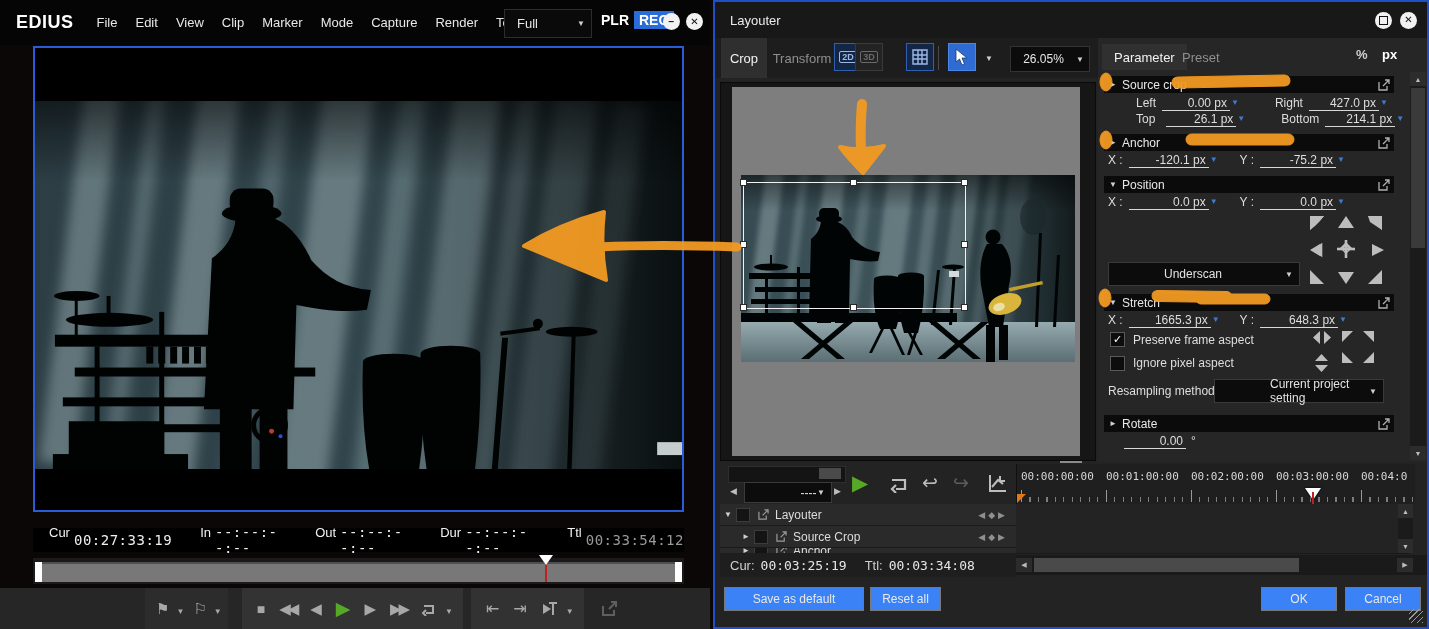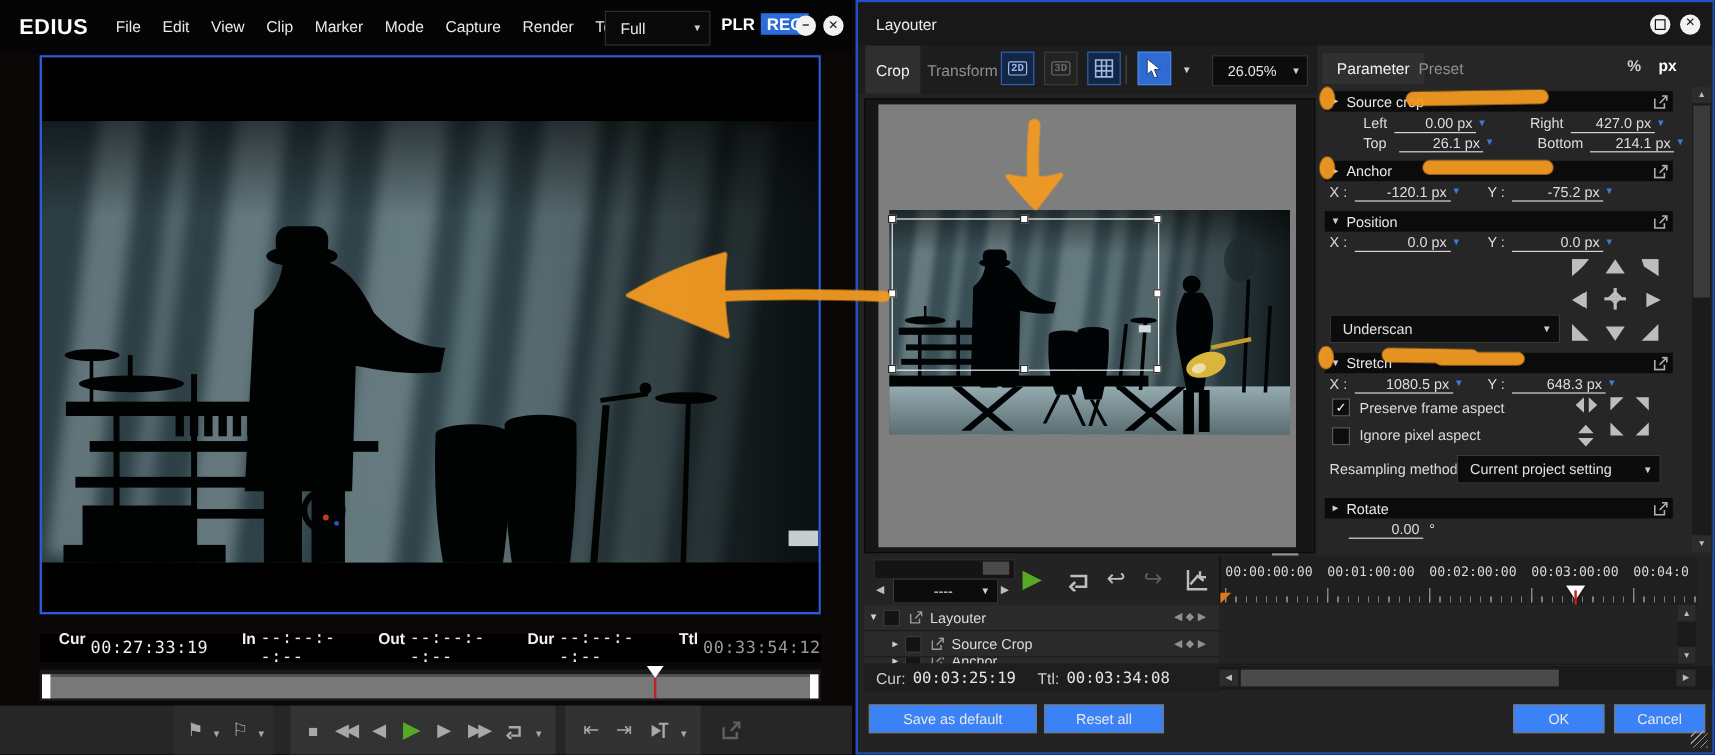--- a/index.html
+++ b/index.html
@@ -19,21 +19,21 @@
   .plr{left:601px;top:12px;font-size:14px;font-weight:bold;color:#fff;}
   .rec{left:634px;top:11px;background:#2a6cd8;color:#fff;font-weight:bold;font-size:14px;padding:1px 5px;}
   .circ-btn{width:17px;height:17px;border-radius:50%;background:#f2f2f2;color:#111;display:flex;
             align-items:center;justify-content:center;font-size:10px;font-weight:bold;line-height:1;}
   #preview{left:33px;top:46px;width:651px;height:466px;background:#000;border:2px solid #2a5cd8;
            box-sizing:border-box;display:flex;flex-direction:column;}
   #preview .bar-top{height:53px;background:#000;} #preview .bar-bot{flex:1;background:#000;}
   #preview .vid{height:368px;}
   #tc-row{left:33px;top:528px;width:651px;height:24px;background:#000;display:flex;align-items:center;
           font-size:13px;}
-  .tc-lab{font-weight:bold;color:#f2f2f2;margin:0 4px 16px 14px;font-size:13px;}
+  .tc-lab{font-weight:normal;color:#f2f2f2;margin:0 4px 16px 14px;font-size:13px;}
   .tc-val{font-size:14px;color:#efefef;letter-spacing:.5px;}
   .tc-dim{color:#9a9a9a;}
   #seek{left:33px;top:558px;width:651px;height:26px;background:#1a1a1a;}
   #seek .track{position:absolute;left:2px;top:4px;right:2px;bottom:2px;background:#787878;
                border-top:2px solid #4f4f4f;}
   #seek .cap{position:absolute;top:4px;bottom:2px;width:7px;background:#fff;}
   #seek .ph-line{position:absolute;top:6px;bottom:2px;width:2px;background:#c02020;}
   #seek .ph-tri{position:absolute;top:-3px;width:0;height:0;border-left:7px solid transparent;
                 border-right:7px solid transparent;border-top:10px solid #fff;}
   #transport{left:0px;top:588px;width:710px;height:41px;background:#262626;display:flex;
@@ -49,21 +49,21 @@
   #dlg-title .t{font-size:13px;padding-left:15px;flex:1;color:#ececec;}
   #toolbar{left:0;top:36px;width:580px;height:40px;background:#1d1d1d;}
   .tab{position:absolute;top:0;height:40px;display:flex;align-items:center;justify-content:center;
        font-size:13px;color:#8f8f8f;}
   .tab.active{background:#2f2f2f;color:#f2f2f2;}
   .sqbtn{position:absolute;top:5px;width:28px;height:28px;box-sizing:border-box;display:flex;
          align-items:center;justify-content:center;font-size:10px;font-weight:bold;}
   .sqbtn.bluish{background:#142646;border:1px solid #2f5fb0;color:#9db8e6;}
   .sqbtn.dim{background:#232323;border:1px solid #3a3a3a;color:#6a6a6a;}
   .sqbtn.sel{background:#2e6cd4;border:1px solid #4a86e8;color:#fff;}
-  .frame-ic{border:1px solid currentColor;border-radius:2px;padding:0 2px;font-size:9px;font-family:Liberation Mono, monospace;}
+  .frame-ic{border:1px solid currentColor;border-radius:2px;padding:0 2px;font-size:9px;}
   #zoom-dd{left:295px;top:8px;width:78px;height:24px;background:#0c0c0c;border:1px solid #333;
            display:flex;align-items:center;font-size:12px;}
   #zoom-dd .lbl{flex:1;text-align:center;} #zoom-dd .ar{font-size:8px;color:#cfcfcf;padding-right:5px;}
   #canvas-wrap{left:5px;top:80px;width:374px;height:377px;background:#161616;border:1px solid #0a0a0a;}
   #canvas{position:absolute;left:11px;top:4px;width:348px;height:369px;background:#7e7e7e;}
   #thumb{position:absolute;left:9px;top:88px;width:334px;height:187px;}
   .crop-rect{position:absolute;border:1px solid #f2f2f2;}
   .handle{position:absolute;width:7px;height:7px;background:#fff;border:1px solid #2a2a2a;box-sizing:border-box;}
   
   #ppanel{left:383px;top:36px;width:329px;height:424px;background:#262626;}
@@ -74,21 +74,21 @@
   .sec-hdr{position:absolute;left:6px;width:290px;height:17px;background:#0b0b0b;display:flex;
            align-items:center;font-size:12px;color:#e8e8e8;}
   .sec-hdr .arr{font-size:8px;color:#cfcfcf;width:18px;text-align:center;}
   .sec-hdr .cpy{margin-left:auto;margin-right:4px;}
   .prow{position:absolute;font-size:12px;color:#dedede;display:flex;align-items:flex-start;}
   .flab{margin-right:6px;}
   .fval{border-bottom:1px solid #d8d8d8;text-align:right;padding:0 3px 0 3px;white-space:nowrap;}
   .fdd{color:#3d7ad6;font-size:8px;margin:0 10px 0 1px;transform:translateY(2px);}
   .dd-box{position:absolute;background:#0c0c0c;border:1px solid #3a3a3a;display:flex;align-items:center;
           font-size:12px;color:#e2e2e2;}
-  .dd-box .lbl{flex:1;padding-left:10px;} .dd-box .ar{font-size:8px;color:#cfcfcf;padding-right:6px;}
+  .dd-box .lbl{flex:1;padding-left:10px;margin-left:45px;} .dd-box .ar{font-size:8px;color:#cfcfcf;padding-right:6px;}
   .chk{width:13px;height:13px;background:#0d0d0d;border:1px solid #5a5a5a;display:inline-flex;
        align-items:center;justify-content:center;font-size:11px;color:#fff;margin-right:8px;}
   .pscroll{position:absolute;left:695px;top:70px;width:16px;height:388px;background:#1b1b1b;}
   .sbtn{position:absolute;left:0;width:16px;height:14px;background:#2c2c2c;color:#bdbdbd;font-size:7px;
         display:flex;align-items:center;justify-content:center;}
   
   #kfbar{left:5px;top:460px;width:296px;height:44px;}
   #tl-ruler{left:301px;top:462px;width:398px;height:40px;background:#1f1f1f;border-left:1px solid #101010;}
   .rlab{position:absolute;top:6px;font-size:11px;color:#d8d8d8;font-family:"DejaVu Sans Mono",monospace;}
   .ticks{position:absolute;left:0;right:0;top:26px;height:12px;
@@ -312,21 +312,21 @@
     <div class="abs" id="toolbar">
       <div class="tab active" style="left:6px;width:46px;">
           <span>Crop</span>
         </div>
       <div class="tab" style="left:52px;width:70px;">
           <span>Transform</span>
         </div>
       <div class="sqbtn bluish" style="left:119px;">
           <span class="frame-ic">2D</span>
         </div>
-      <div class="sqbtn dim" style="left:155px;">
+      <div class="sqbtn dim" style="left:140px;">
           <span class="frame-ic">3D</span>
         </div>
       <div class="sqbtn bluish" style="left:191px;">
         <svg width="16" height="16" viewBox="0 0 16 16">
             <path d="M1,1 h14 v14 h-14 Z M1,6 h14 M1,10 h14 M6,1 v14 M10,1 v14" fill="none" stroke="#9db8e6" stroke-width="1.4"></path>
           </svg>
       </div>
       <div class="abs" style="left:223px;top:8px;width:1px;height:24px;background:#4a4a4a;"></div>
       <div class="sqbtn sel" style="left:233px;">
         <svg width="14" height="17" viewBox="0 0 14 17">
@@ -543,21 +543,21 @@
         <span>Stretch</span>
         <span class="cpy">
             <svg width="12" height="12" viewBox="0 0 12 12">
               <path d="M1,3 v8 h8 v-4" fill="none" stroke="#b0b0b0" stroke-width="1.3"></path>
               <path d="M5,7 L11,1 M7,1 h4 v4" fill="none" stroke="#b0b0b0" stroke-width="1.3"></path>
             </svg>
           </span>
       </div>
       <div class="prow" style="left:10px;top:275px;">
         <span class="flab">X :</span>
-        <span class="fval" style="min-width:76px;"><span>1080.5</span> <span>px</span></span>
+        <span class="fval" style="min-width:76px;"><span>1665.3</span> <span>px</span></span>
           <span class="fdd">▼</span>
         <span class="flab" style="margin-left:10px;">Y :</span>
         <span class="fval" style="min-width:72px;"><span>648.3</span> <span>px</span></span>
           <span class="fdd">▼</span>
       </div>
 
       <div class="prow" style="left:12px;top:294px;align-items:center;">
         <span class="chk">
             <span>✓</span>
           </span>
@@ -724,21 +724,21 @@
         </div>
       <div class="abs" style="left:18px;top:3px;width:265px;height:14px;background:#4a4a4a;"></div>
       <div class="sbtn" style="right:14px;left:auto;top:3px;height:14px;">
           <span>▶</span>
         </div>
     </div>
 
     <div class="btn" style="left:9px;top:585px;width:140px;">
         <span>Save as default</span>
       </div>
-    <div class="btn" style="left:155px;top:585px;width:100px;align-items:center;">
+    <div class="btn" style="left:155px;top:585px;width:71px;align-items:center;">
         <span>Reset all</span>
       </div>
     <div class="btn" style="left:546px;top:585px;width:76px;">
         <span>OK</span>
       </div>
     <div class="btn" style="left:630px;top:585px;width:76px;">
         <span>Cancel</span>
       </div>
     <div class="abs" style="left:694px;top:607px;width:14px;height:14px;background:repeating-linear-gradient(135deg,transparent 0 3px,#9a9a9a 3px 4px);"></div>
   </div>

